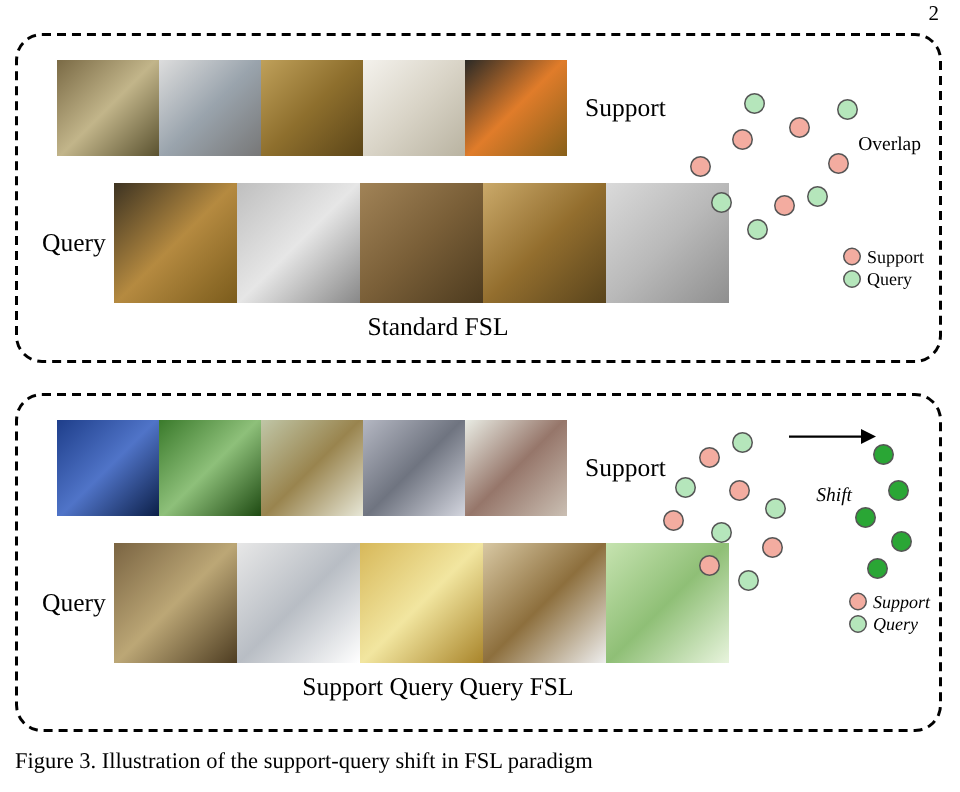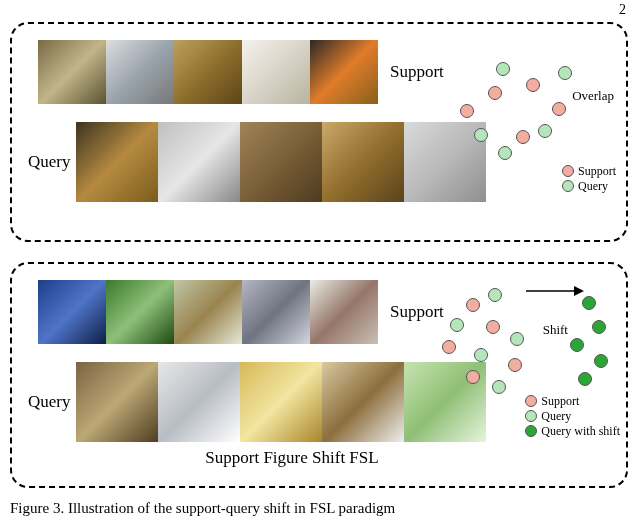--- a/index.html
+++ b/index.html
@@ -21,21 +21,21 @@
   .imgstrip { display: flex; gap: 0; }
   .img { width: 68px; height: 64px; display: block; }
   .img2 { width: 82px; height: 80px; display: block; }
   .toprow { margin-top: 8px; margin-left: 16px; }
   .label-support { margin-left: 12px; font-size: 17px; }
   .label-query { margin-right: 6px; font-size: 17px; }
   .qrow1 { margin-top: 18px; margin-left: 6px; align-items: center; }
   .caption { text-align: center; font-size: 17px; margin-top: 6px; width: 400px; margin-left: 70px; }
   .scatter { position: absolute; }
   .scatter-top { top: 8px; right: 8px; width: 190px; height: 170px; }
-  .scatter-bot { top: 8px; right: 6px; width: 198px; height: 168px; }
+  .scatter-bot { top: 8px; right: 6px; width: 198px; height: 168px; font-style: italic; }
   .pt { position: absolute; width: 14px; height: 14px; border-radius: 50%; border: 1.3px solid #555; }
   .sup { background: #f3aca0; }
   .qry { background: #b5e6bb; }
   .shift { background: #2aa635; }
   .scatter-label { position: absolute; font-size: 13px; margin-top: 48px; }
   .legend { position: absolute; font-size: 12px; }
   .legend .dot { display: inline-block; width: 12px; height: 12px; border-radius: 50%; border: 1.2px solid #555; vertical-align: -2px; margin-right: 4px; }
   .arrow { position: absolute; }
   .figcap { position: absolute; left: 10px; top: 500px; font-size: 15px; }
   
@@ -79,20 +79,21 @@
   <div class="row qrow1">
     <span class="label-query">Query</span>
     <div class="imgstrip">
       <span class="img2 ph-f"></span>
       <span class="img2 ph-g"></span>
       <span class="img2 ph-h"></span>
       <span class="img2 ph-i"></span>
       <span class="img2 ph-j"></span>
     </div>
   </div>
+  <div class="caption">Standard FSL</div>
 
   <div class="scatter scatter-top">
     <span class="scatter-label" style="top:8px; right:4px;">Overlap</span>
     <span class="pt sup" style="left:60px; top:54px;"></span>
     <span class="pt sup" style="left:32px; top:72px;"></span>
     <span class="pt sup" style="left:98px; top:46px;"></span>
     <span class="pt sup" style="left:124px; top:70px;"></span>
     <span class="pt sup" style="left:88px; top:98px;"></span>
     <span class="pt qry" style="left:68px; top:30px;"></span>
     <span class="pt qry" style="left:130px; top:34px;"></span>
@@ -120,21 +121,21 @@
   <div class="row qrow1">
     <span class="label-query">Query</span>
     <div class="imgstrip">
       <span class="img2 ph-p"></span>
       <span class="img2 ph-q"></span>
       <span class="img2 ph-r"></span>
       <span class="img2 ph-s"></span>
       <span class="img2 ph-t"></span>
     </div>
   </div>
-  <div class="caption">Support Figure Shift FSL</div>
+  <div class="caption">Support Query Query FSL</div>
 
   <div class="scatter scatter-bot">
     <span class="scatter-label" style="top:2px; right:52px;">Shift</span>
     <svg class="arrow" style="left:102px; top:10px;" width="60" height="18">
       <line x1="2" y1="9" x2="50" y2="9" stroke="#000" stroke-width="1.5"></line>
       <polygon points="50,4 60,9 50,14" fill="#000"></polygon>
     </svg>
     <span class="pt sup" style="left:44px; top:26px;"></span>
     <span class="pt sup" style="left:20px; top:68px;"></span>
     <span class="pt sup" style="left:64px; top:48px;"></span>
@@ -146,18 +147,17 @@
     <span class="pt qry" style="left:52px; top:76px;"></span>
     <span class="pt qry" style="left:70px; top:108px;"></span>
     <span class="pt shift" style="left:160px; top:24px;"></span>
     <span class="pt shift" style="left:170px; top:48px;"></span>
     <span class="pt shift" style="left:148px; top:66px;"></span>
     <span class="pt shift" style="left:172px; top:82px;"></span>
     <span class="pt shift" style="left:156px; top:100px;"></span>
     <div class="legend" style="right:0px; top:122px;">
       <div><span class="dot sup"></span><span>Support</span></div>
       <div><span class="dot qry"></span><span>Query</span></div>
-      <div><span class="dot shift"></span><span>Query with shift</span></div>
     </div>
   </div>
 </div>
 
 <div class="figcap">Figure 3. Illustration of the support-query shift in FSL paradigm</div>
 
 </body></html>

